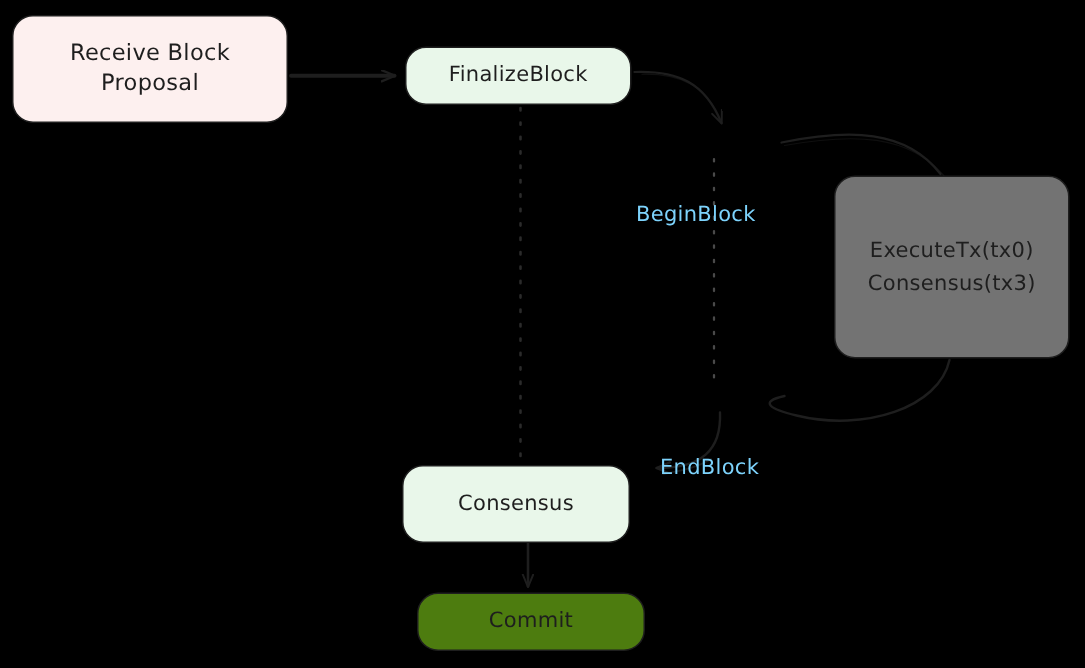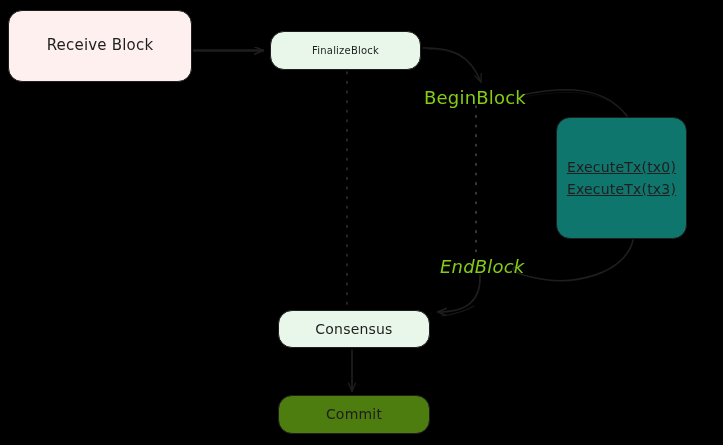--- a/index.html
+++ b/index.html
@@ -34,49 +34,49 @@
     white-space: nowrap;
   }
   #node-receive-block-proposal {
     left: 8px;  top: 10px;  width: 184px; height: 72px;
     background: #fdf0ef;
     font-size: 15px;
   }
   #node-finalize-block {
     left: 270px; top: 31px; width: 151px; height: 39px;
     background: #e9f7ea;
-    font-size: 10px;
+    font-size: 14px;
     align-items: center;
   }
   #node-execute-tx {
-    left: 556px; top: 117px; width: 131px; height: 122px;
-    background: #0f766e;
+    left: 556px; top: 117px; width: 157px; height: 122px;
+    background: #737373;
     font-size: 14px;
-    text-decoration: underline;
   }
   #node-execute-tx .line { margin: 1.5px 0; }
   #node-consensus {
-    left: 278px; top: 310px; width: 152px; height: 38px;
+    left: 268px; top: 310px; width: 152px; height: 52px;
     background: #e9f7ea;
     font-size: 14px;
   }
   #node-commit {
     left: 278px; top: 395px; width: 152px; height: 39px;
     background: #4d7c0f;
     font-size: 14px;
   }
   .edge-label {
     position: absolute;
-    color: #84cc16;
-    font-size: 18px;
+    color: #7dd3fc;
+    font-size: 14px;
     letter-spacing: 0.2px;
     white-space: nowrap;
+    margin-top: 48px;
   }
   #label-begin-block { left: 424px; top: 87px; }
-  #label-end-block   { left: 440px; top: 256px; font-style: italic; }
+  #label-end-block   { left: 440px; top: 256px; }
   svg.overlay {
     position: absolute;
     left: 0; top: 0;
     width: 723px; height: 445px;
     pointer-events: none;
   }
 </style>
 </head>
 <body>
 
@@ -123,29 +123,30 @@
       <path d="M347,72 L347,308" fill="none" stroke="#2b2b2b" stroke-width="1.7" stroke-linecap="round" stroke-dasharray="1.6 8"></path>
     </g>
 
     <g>
       <path d="M476,106 L476,252" fill="none" stroke="#4a4a4a" stroke-width="1.5" stroke-linecap="round" stroke-dasharray="1.6 8"></path>
     </g>
   </svg>
 
   <div class="node" id="node-receive-block-proposal">
     <span class="line">Receive Block</span>
+    <span class="line">Proposal</span>
   </div>
 
   <div class="node" id="node-finalize-block">
     <span class="line">FinalizeBlock</span>
   </div>
 
   <div class="node" id="node-execute-tx">
     <span class="line">ExecuteTx(tx0)</span>
-    <span class="line">ExecuteTx(tx3)</span>
+    <span class="line">Consensus(tx3)</span>
   </div>
 
   <div class="node" id="node-consensus">
     <span class="line">Consensus</span>
   </div>
 
   <div class="node" id="node-commit">
     <span class="line">Commit</span>
   </div>
 

